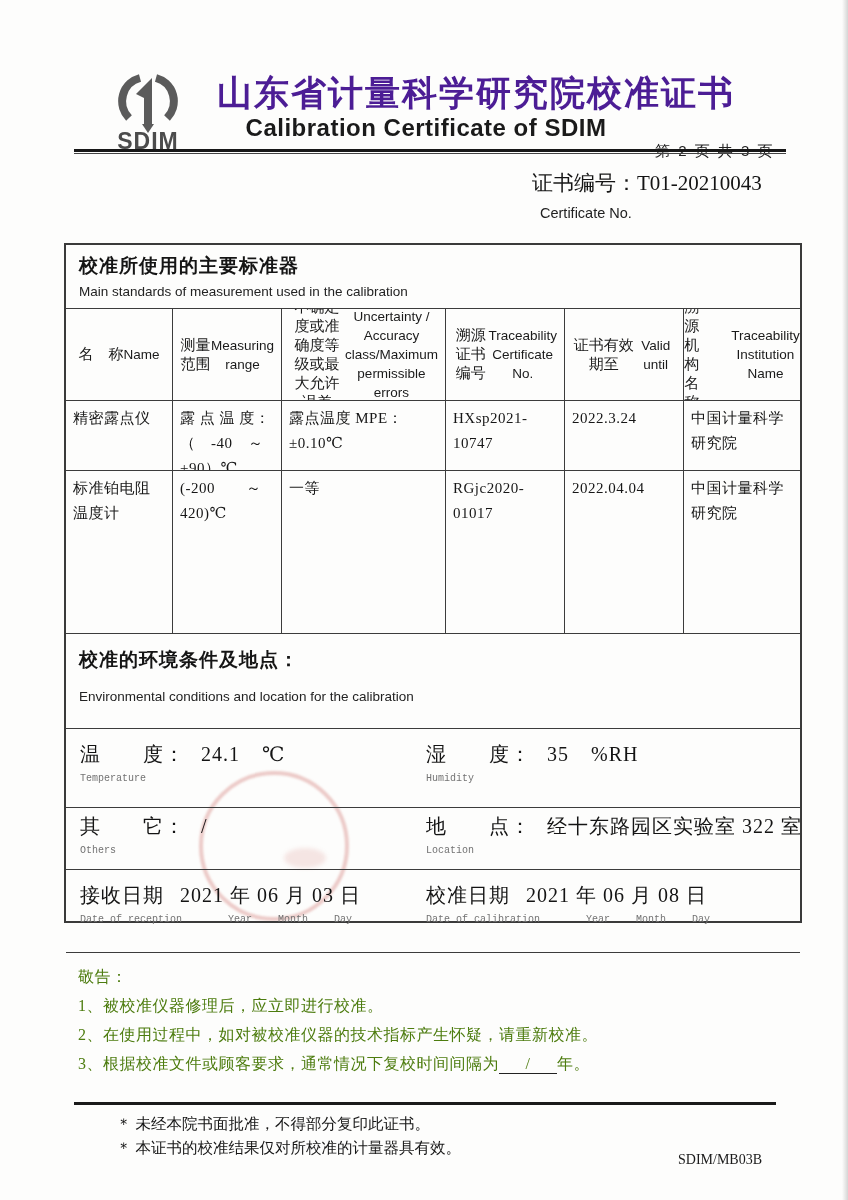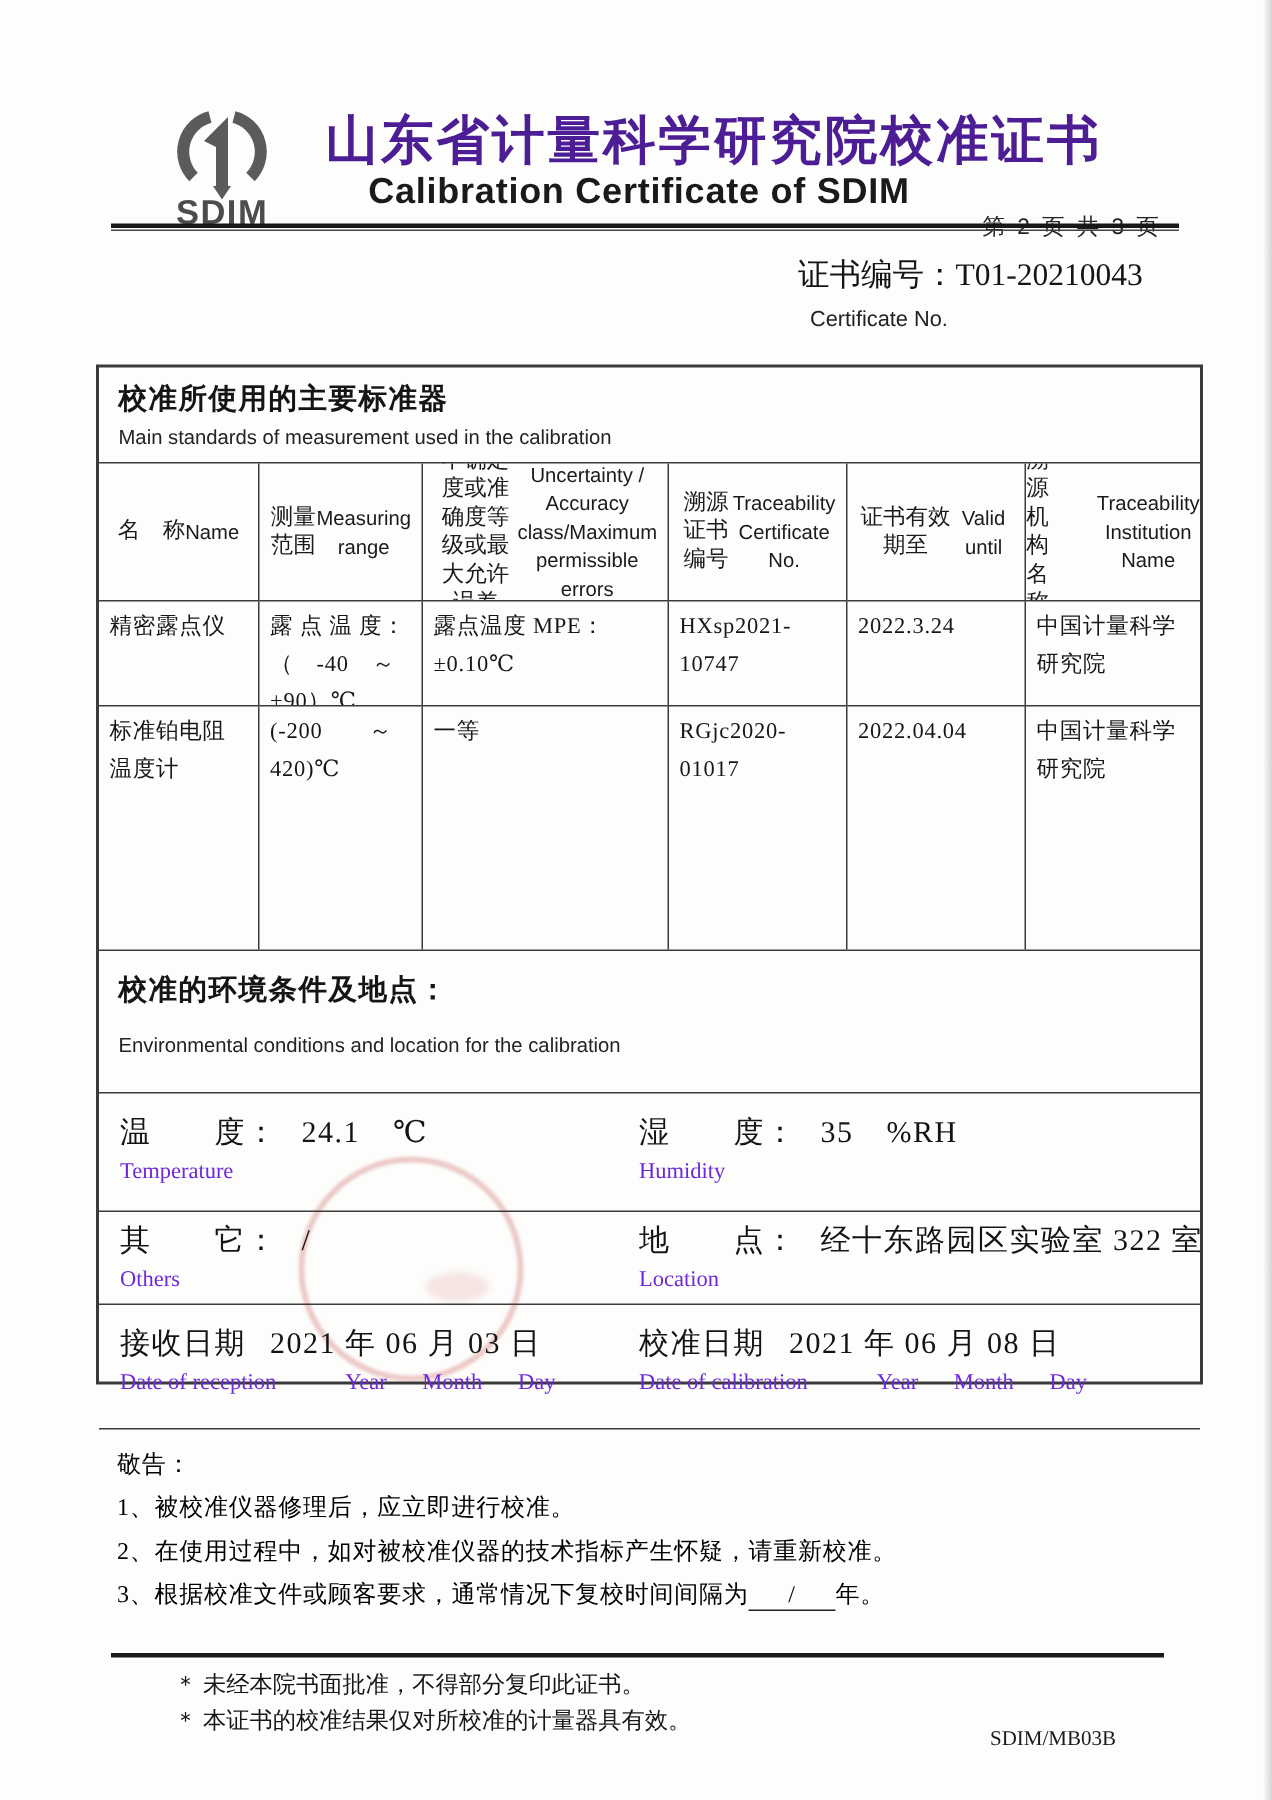--- a/index.html
+++ b/index.html
@@ -66,34 +66,34 @@
     border-bottom:1px solid #3c3c3c;}
   .row-temp{height:79px;}
   .row-others{height:62px;}
   .row-dates{height:83px;}
   .half{padding:12px 0 0 14px;box-sizing:border-box;}
   .row-others .half{padding-top:5px;}
   .big-line{font-size:20px;color:#141414;font-family:"Liberation Serif","DejaVu Serif",serif;
     letter-spacing:1px;white-space:nowrap;}
   .big-line .val{margin-left:16px;}
   .big-line .unit{margin-left:22px;}
-  .sub-en{font-size:15px;color:#6d28d9;margin-top:5px;font-family:Liberation Serif, serif;}
+  .sub-en{font-size:10px;color:#737373;margin-top:5px;font-family:Liberation Mono, monospace;}
   .sub-en .units{margin-left:46px;word-spacing:20px;}
 
   
-  .notice{padding:9px 12px;font-size:16px;line-height:29px;color:#000000;
+  .notice{padding:9px 12px;font-size:16px;line-height:29px;color:#4d7c0f;
     font-family:"Liberation Serif","DejaVu Serif",serif;letter-spacing:0.5px;}
   .notice .blank{display:inline-block;width:58px;border-bottom:1.5px solid #222;
     text-align:center;line-height:18px;}
 
   
   .footer-rule{position:absolute;left:74px;top:1102px;width:702px;height:3px;background:#1a1a1a;}
   .footnotes{position:absolute;left:116px;top:1112px;font-size:15.5px;line-height:24px;color:#161616;
     font-family:"Liberation Serif","DejaVu Serif",serif;}
-  .form-code{position:absolute;left:660px;top:1152px;width:120px;text-align:left;
+  .form-code{position:absolute;left:660px;top:1152px;width:120px;text-align:center;
     font-size:14px;color:#1a1a1a;font-family:"Liberation Serif","DejaVu Serif",serif;}
 
   .edge-shade{position:absolute;right:0;top:0;width:6px;height:100%;
     background:linear-gradient(to left,rgba(110,110,110,0.28),rgba(110,110,110,0));pointer-events:none;}
 </style>
 </head>
 <body>
 
 <div class="page" style="color: rgb(28, 28, 28);">
 

